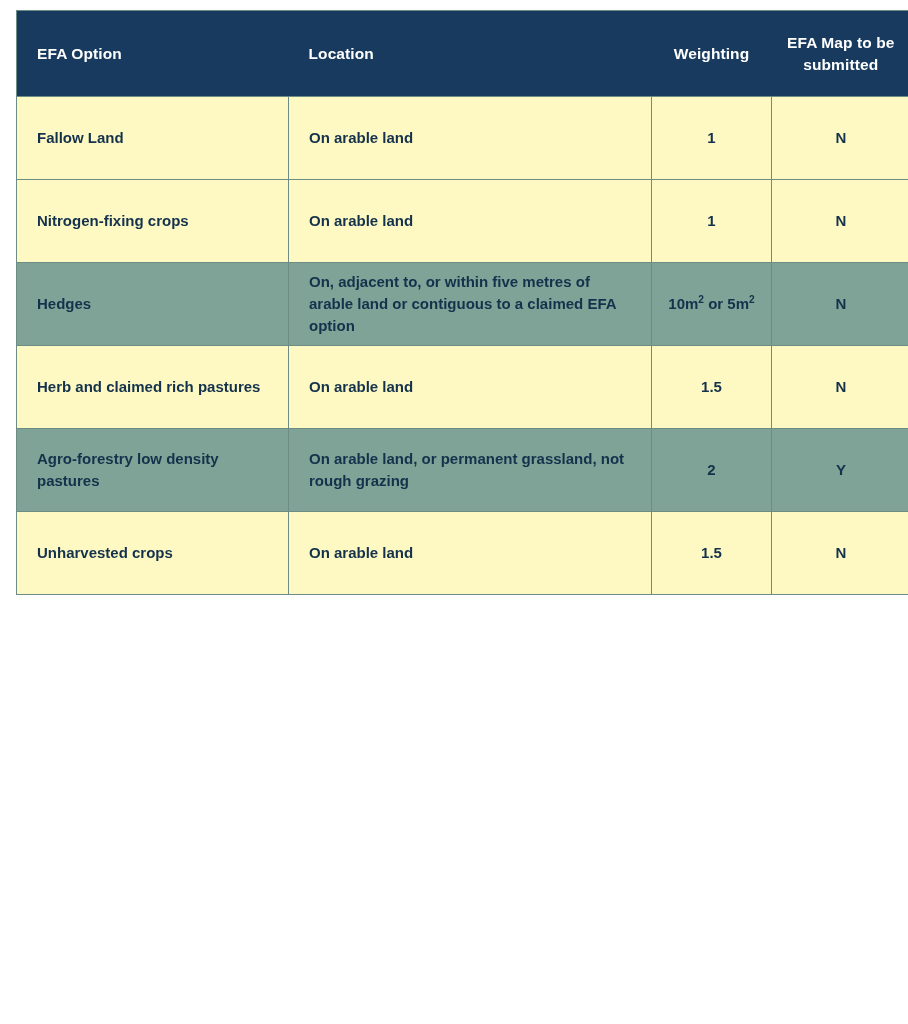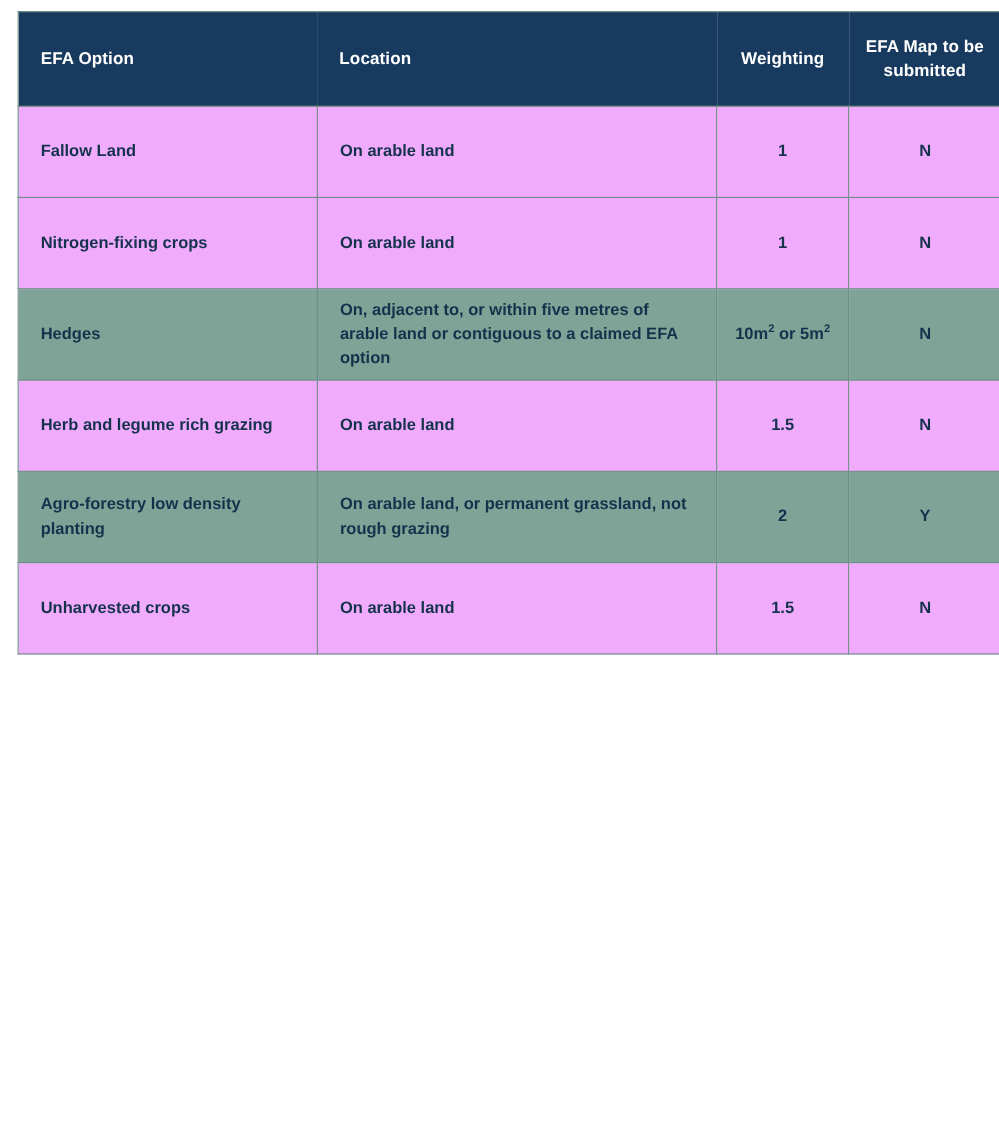--- a/index.html
+++ b/index.html
@@ -61,21 +61,21 @@
     line-height: 1.45;
     border: 1px solid #6e8c86;
     font-weight: bold;
     box-sizing: border-box;
   }
   tbody td.num {
     text-align: center;
     padding: 0 8px;
     font-weight: bold;
   }
-  tbody tr.row-white td { background: #f0abfc; }
+  tbody tr.row-white td { background: #fef9c3; }
   tbody tr.row-green td { background: #7fa396; }
 
   tbody td sup {
     font-size: 0.68em;
     vertical-align: super;
     line-height: 0;
   }
 </style>
 </head>
 <body>
@@ -109,27 +109,27 @@
           <td class="num">1</td>
           <td class="num">N</td>
         </tr>
         <tr class="row-green">
           <td>Hedges</td>
           <td>On, adjacent to, or within five metres of arable land or contiguous to a claimed EFA option</td>
           <td class="num">10m<sup>2</sup> or 5m<sup>2</sup></td>
           <td class="num">N</td>
         </tr>
         <tr class="row-white">
-          <td>Herb and legume rich grazing</td>
+          <td>Herb and claimed rich pastures</td>
           <td>On arable land</td>
           <td class="num">1.5</td>
           <td class="num">N</td>
         </tr>
         <tr class="row-green">
-          <td>Agro-forestry low density planting</td>
+          <td>Agro-forestry low density pastures</td>
           <td>On arable land, or permanent grassland, not rough grazing</td>
           <td class="num">2</td>
           <td class="num">Y</td>
         </tr>
         <tr class="row-white">
           <td>Unharvested crops</td>
           <td>On arable land</td>
           <td class="num">1.5</td>
           <td class="num">N</td>
         </tr>

